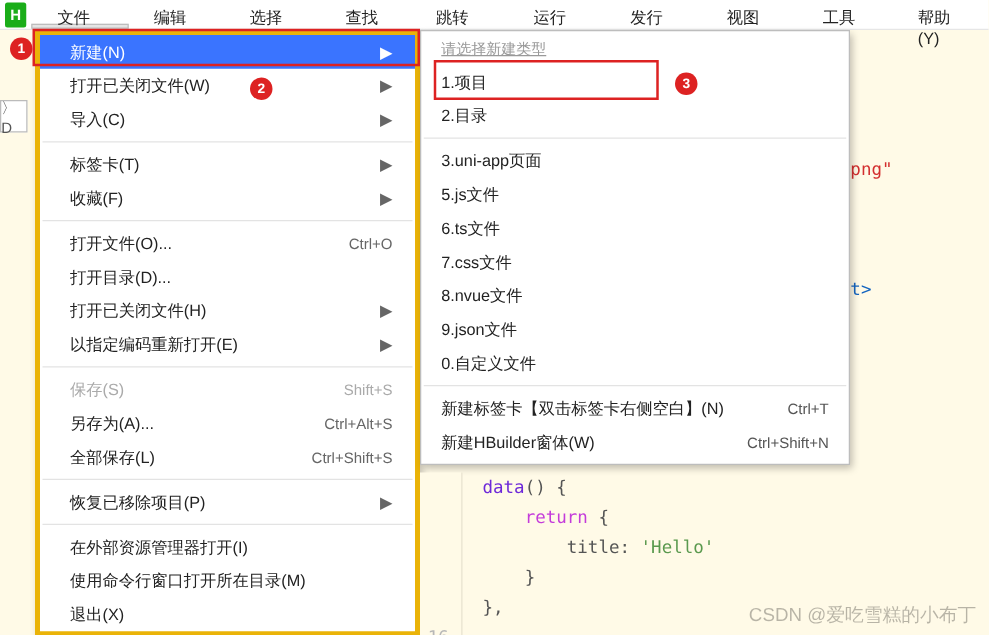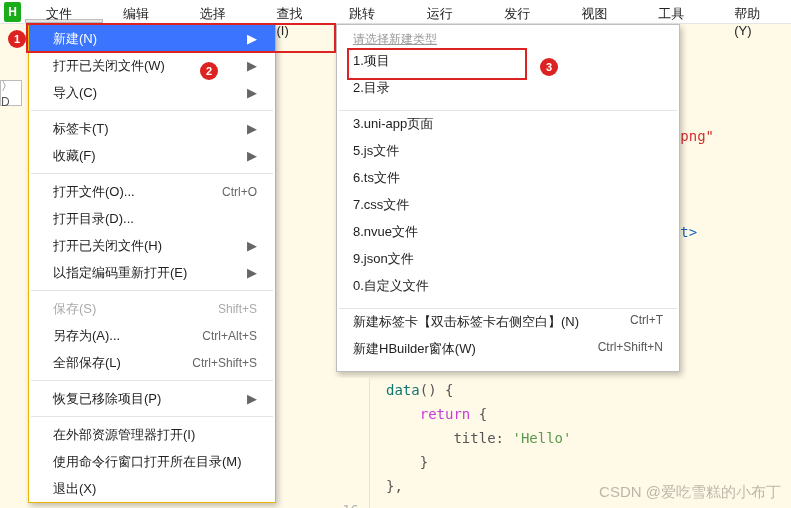--- a/index.html
+++ b/index.html
@@ -44,23 +44,23 @@
   .menubar-item.active {
     background: #e5e5e5;
     border: 1px solid #bdbdbd;
   }
 
   
   .dropdown {
     position: absolute;
     left: 28px;
     top: 24px;
-    width: 248px;
+    width: 308px;
     background: #fff;
-    border: 1px solid #eab308;
+    border: 4px solid #eab308;
     box-shadow: 2px 3px 6px rgba(0,0,0,.25);
   }
   .dropdown .row {
     display: flex;
     align-items: center;
     height: 27px;
     padding: 0 18px 0 24px;
     white-space: nowrap;
     position: relative;
   }
@@ -92,21 +92,21 @@
     padding-bottom: 4px;
   }
   .submenu-header {
     color: #999;
     text-decoration: underline;
     padding: 6px 16px 4px 16px;
     font-size: 12px;
   }
   .submenu .srow {
     display: flex;
-    align-items: flex-start;
+    align-items: center;
     height: 27px;
     padding: 0 16px;
     white-space: nowrap;
   }
   .submenu .srow .slabel { flex: 1; }
   .submenu .srow .sshortcut { color: #555; font-size: 12px; }
   .submenu .sep { height:0; border-top:1px solid #e3e3e3; margin:4px 2px; }
 
   
   .ann-box {
@@ -159,21 +159,21 @@
     padding-right: 10px;
     border-right: 1px solid #e8e2cf;
     background: #fffae7;
   }
   .code {
     padding-left: 16px;
     color: #555;
   }
   .code .kw { color: #c43bda; }
   .code .str { color: #5a994e; }
-  .code .name { color: #0f766e; }
+  .code .name { color: #6d28d9; }
 
   
   .wm {
     position: absolute;
     right: 10px; bottom: 6px;
     color: rgba(0,0,0,.28);
     font-size: 15px;
   }
 
   

